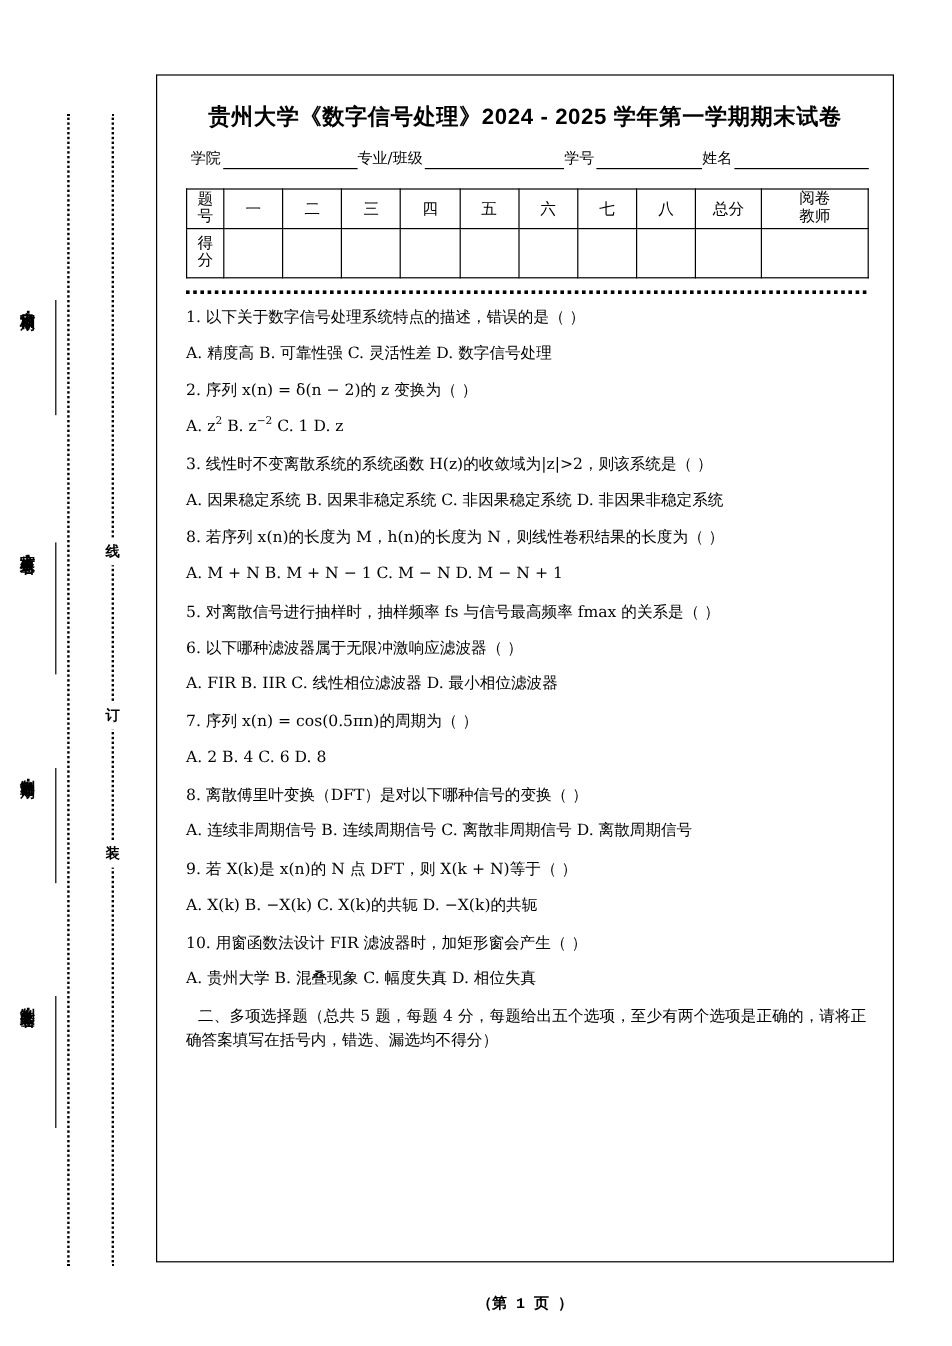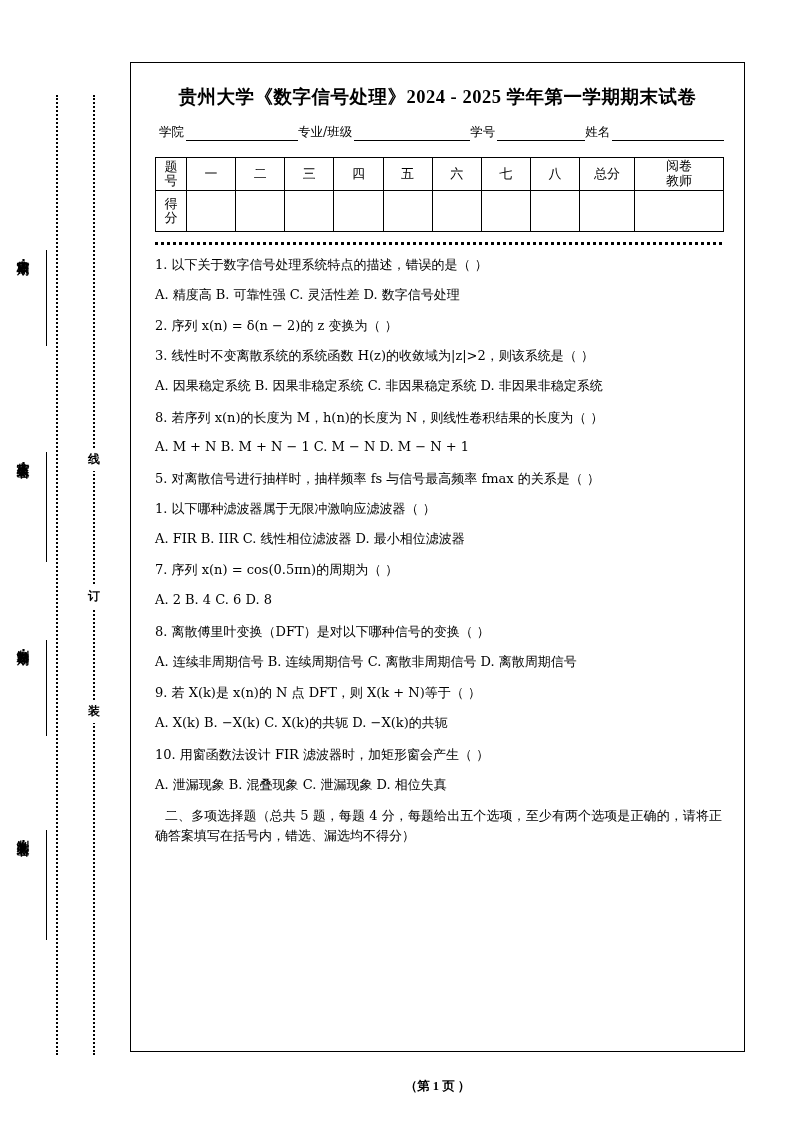--- a/index.html
+++ b/index.html
@@ -80,21 +80,21 @@
     height: 990px;
     border: 1.4px solid #000;
     box-sizing: border-box;
   }
   .inner {
     padding: 16px 14px 6px 14px;
   }
 
   .exam-title {
     text-align: center;
-    font-family: Liberation Serif, serif;
+    font-family: Liberation Sans, sans-serif;
     font-size: 18.5px;
     font-weight: 700;
     letter-spacing: 0.5px;
     line-height: 1.35;
     margin: 6px 0 14px 0;
     white-space: nowrap;
   }
 
   
   .ident-row {
@@ -187,21 +187,21 @@
     line-height: 0;
   }
 
   
   .page-footer {
     position: absolute;
     left: 130px;
     top: 1078px;
     width: 615px;
     text-align: center;
-    font-family: Liberation Serif, serif;
+    font-family: Liberation Mono, monospace;
     font-size: 12.5px;
     font-weight: 700;
   }
 </style>
 </head>
 <body>
 
 <div class="margin-col">
   <div class="vrule" style="top:250px;height:96px;"></div>
   <div class="vlabel" style="top:250px;">审核日期:</div>
@@ -289,43 +289,44 @@
 
     <div class="dot-sep"></div>
 
     <div class="body-text">
 
 
       <div class="q-stem">1.  以下关于数字信号处理系统特点的描述，错误的是（   ）</div>
       <div class="q-opts">A.  精度高   B.  可靠性强   C.  灵活性差   D.  数字信号处理</div>
 
       <div class="q-stem">2.  序列 x(n) = δ(n − 2)的 z 变换为（   ）</div>
+      <div class="q-opts">A.  z<sup>2</sup>  B.  z<sup>−2</sup>  C. 1  D. z</div>
 
       <div class="q-stem">3.  线性时不变离散系统的系统函数 H(z)的收敛域为|z|&gt;2，则该系统是（   ）</div>
       <div class="q-opts">A.  因果稳定系统   B.  因果非稳定系统   C.  非因果稳定系统   D.  非因果非稳定系统</div>
 
       <div class="q-stem">8.  若序列 x(n)的长度为 M，h(n)的长度为 N，则线性卷积结果的长度为（   ）</div>
       <div class="q-opts">A. M + N  B. M + N − 1  C. M − N  D. M − N + 1</div>
 
       <div class="q-stem">5.  对离散信号进行抽样时，抽样频率 fs 与信号最高频率 fmax 的关系是（   ）</div>
 
-      <div class="q-stem">1.  以下哪种滤波器属于无限冲激响应滤波器（   ）</div>
+      <div class="q-stem">6.  以下哪种滤波器属于无限冲激响应滤波器（   ）</div>
       <div class="q-opts">A. FIR  B. IIR  C.  线性相位滤波器   D.  最小相位滤波器</div>
 
       <div class="q-stem">7.  序列 x(n) = cos(0.5πn)的周期为（   ）</div>
       <div class="q-opts">A. 2  B. 4  C. 6  D. 8</div>
 
       <div class="q-stem">8.  离散傅里叶变换（DFT）是对以下哪种信号的变换（   ）</div>
       <div class="q-opts">A.  连续非周期信号   B.  连续周期信号   C.  离散非周期信号   D.  离散周期信号</div>
 
       <div class="q-stem">9.  若 X(k)是 x(n)的 N 点 DFT，则 X(k + N)等于（   ）</div>
       <div class="q-opts">A. X(k)   B. −X(k)   C. X(k)的共轭   D. −X(k)的共轭</div>
 
       <div class="q-stem">10.  用窗函数法设计 FIR 滤波器时，加矩形窗会产生（   ）</div>
-      <div class="q-opts">A.  泄漏现象   B.  混叠现象   C.  泄漏现象   D.  相位失真</div>
+      <div class="q-opts">A.  贵州大学   B.  混叠现象   C.  幅度失真   D.  相位失真</div>
 
       <div class="section-head second">二、多项选择题（总共 5 题，每题 4 分，每题给出五个选项，至少有两个选项是正确的，请将正确答案填写在括号内，错选、漏选均不得分）</div>
 
     </div>
   </div>
 </div>
 
 <div class="page-footer">（第 1 页 ）</div>
 
 </body></html>

